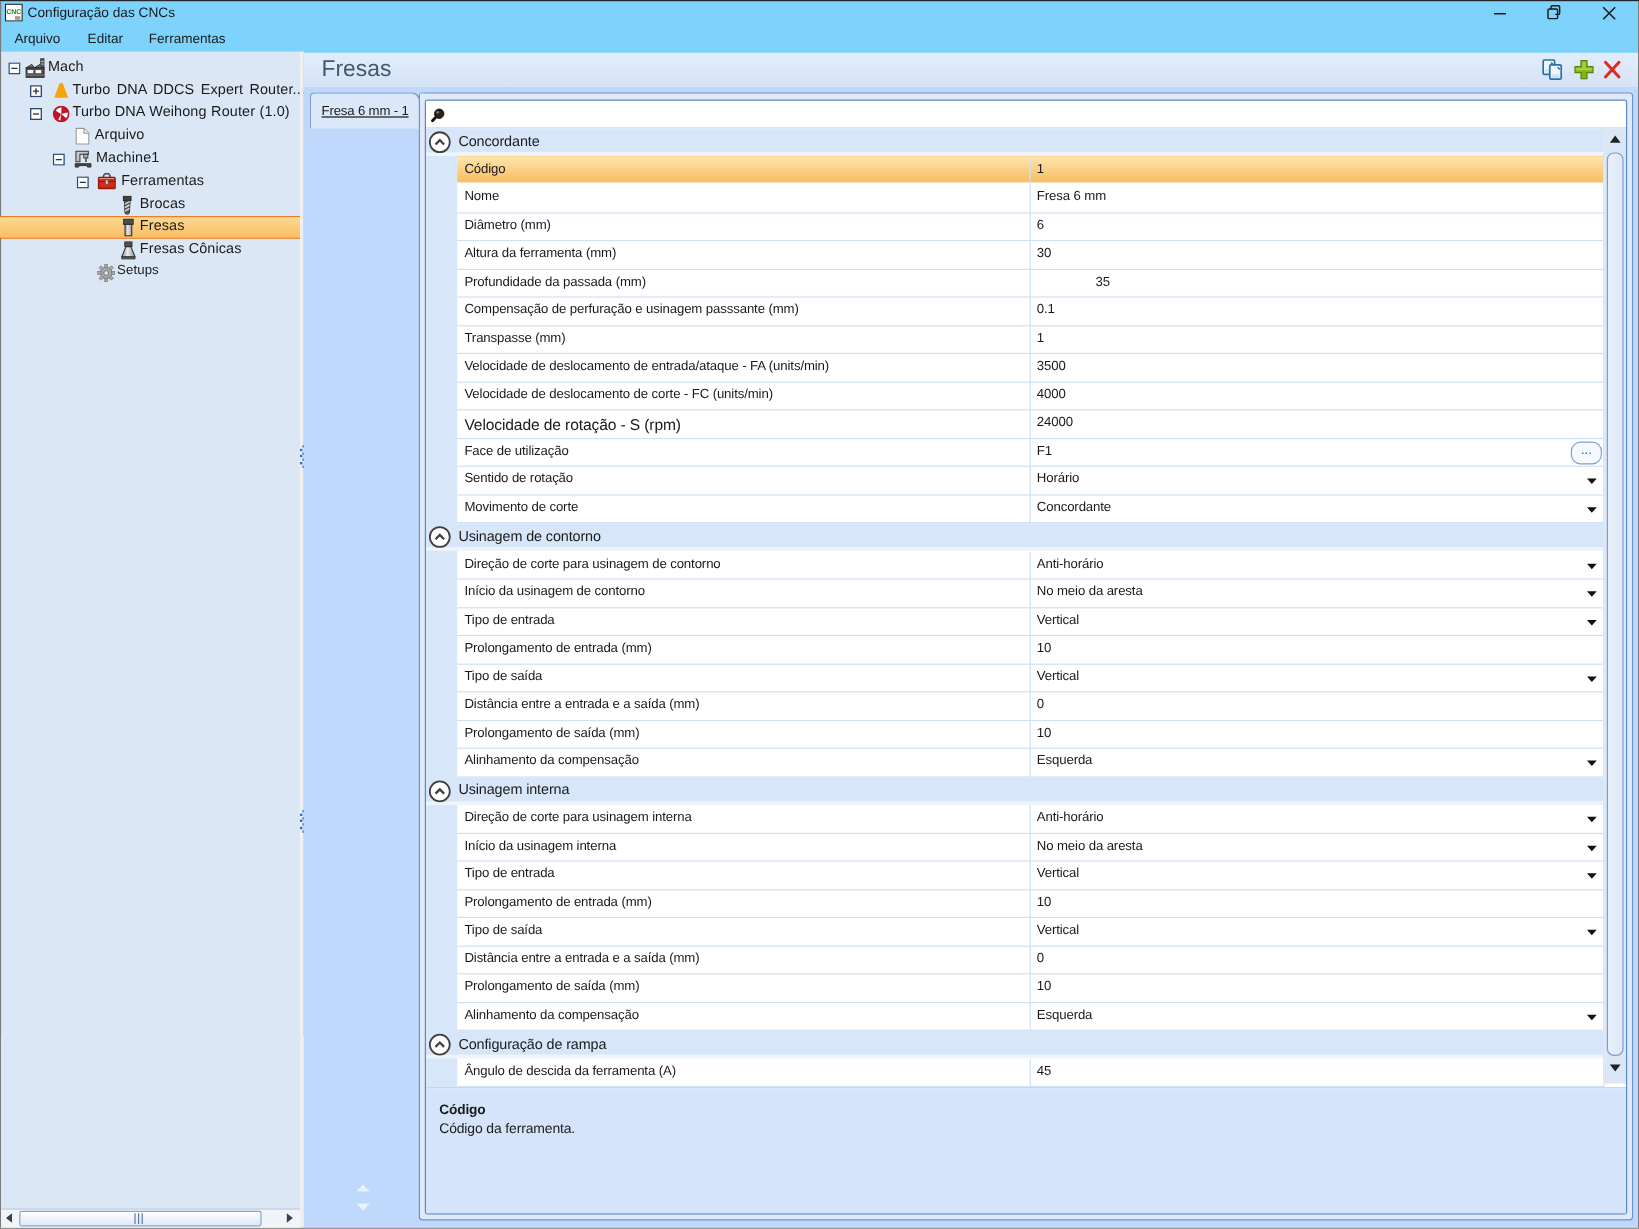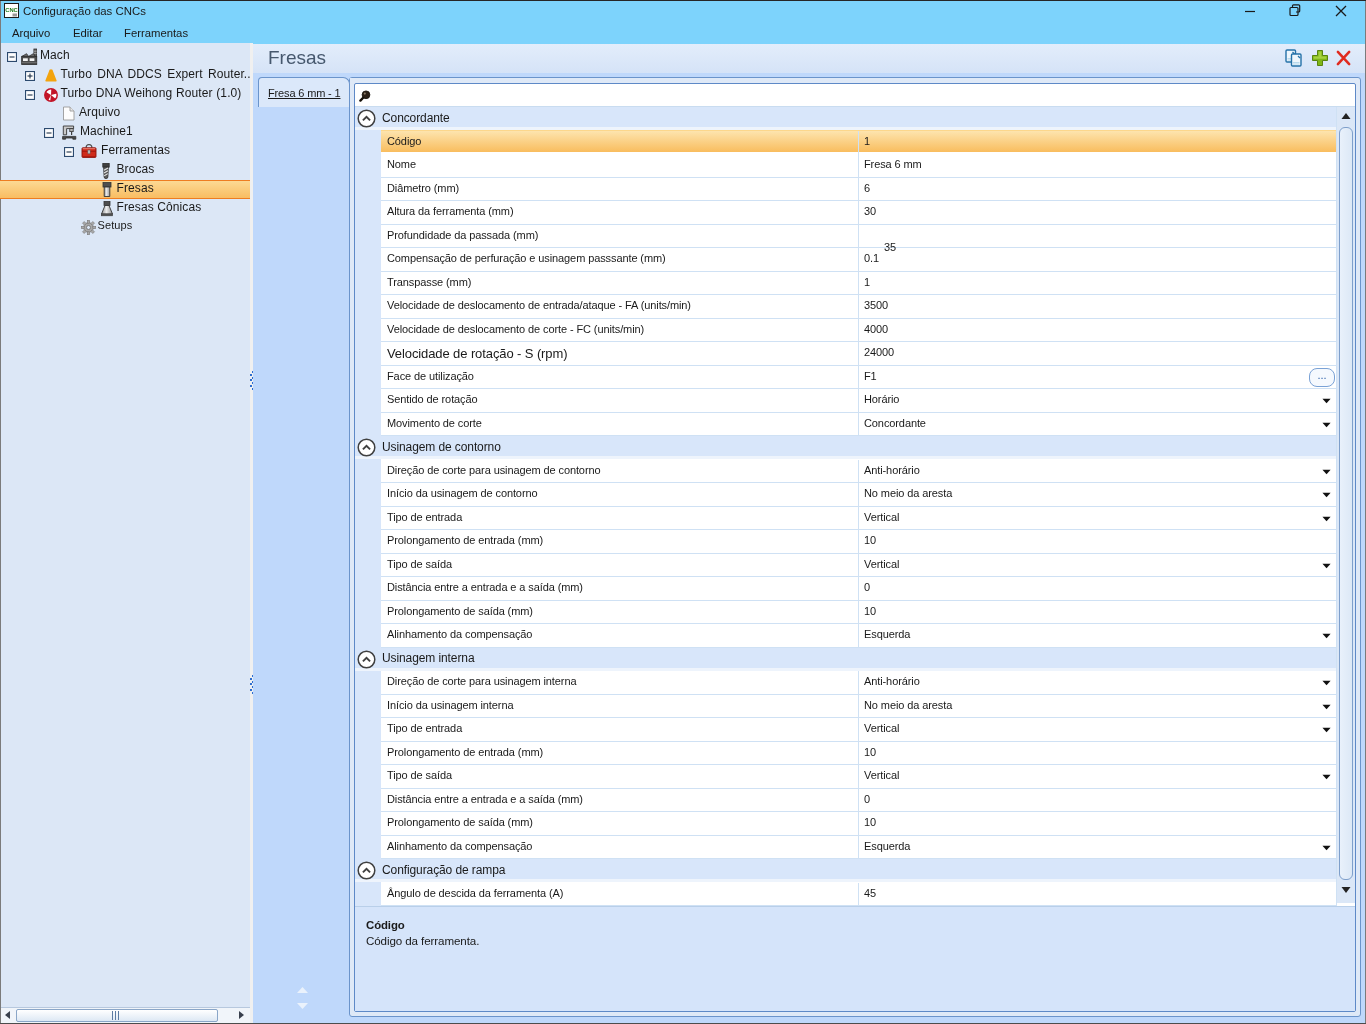--- a/index.html
+++ b/index.html
@@ -211,21 +211,21 @@
 <div class="t" style="left:387px;top:158.3px;font-size:11px;letter-spacing:-0.1px;">Nome</div>
 <div class="t" style="left:864px;top:158.3px;font-size:11px;letter-spacing:-0.1px;">Fresa 6 mm</div>
 <div class="a" style="left:381px;top:200.0px;width:955px;height:1px;background:#cfe1f4"></div>
 <div class="t" style="left:387px;top:181.8px;font-size:11px;letter-spacing:-0.1px;">Diâmetro (mm)</div>
 <div class="t" style="left:864px;top:181.8px;font-size:11px;letter-spacing:-0.1px;">6</div>
 <div class="a" style="left:381px;top:223.5px;width:955px;height:1px;background:#cfe1f4"></div>
 <div class="t" style="left:387px;top:205.3px;font-size:11px;letter-spacing:-0.1px;">Altura da ferramenta (mm)</div>
 <div class="t" style="left:864px;top:205.3px;font-size:11px;letter-spacing:-0.1px;">30</div>
 <div class="a" style="left:381px;top:247.0px;width:955px;height:1px;background:#cfe1f4"></div>
 <div class="t" style="left:387px;top:228.8px;font-size:11px;letter-spacing:-0.1px;">Profundidade da passada (mm)</div>
-<div class="t" style="left:884px;top:228.8px;font-size:11px;letter-spacing:-0.1px;margin-top:12px;">35</div>
+<div class="t" style="left:913px;top:228.8px;font-size:11px;letter-spacing:-0.1px;">35</div>
 <div class="a" style="left:381px;top:270.5px;width:955px;height:1px;background:#cfe1f4"></div>
 <div class="t" style="left:387px;top:252.3px;font-size:11px;letter-spacing:-0.1px;">Compensação de perfuração e usinagem passsante (mm)</div>
 <div class="t" style="left:864px;top:252.3px;font-size:11px;letter-spacing:-0.1px;">0.1</div>
 <div class="a" style="left:381px;top:294.0px;width:955px;height:1px;background:#cfe1f4"></div>
 <div class="t" style="left:387px;top:275.8px;font-size:11px;letter-spacing:-0.1px;">Transpasse (mm)</div>
 <div class="t" style="left:864px;top:275.8px;font-size:11px;letter-spacing:-0.1px;">1</div>
 <div class="a" style="left:381px;top:317.5px;width:955px;height:1px;background:#cfe1f4"></div>
 <div class="t" style="left:387px;top:299.3px;font-size:11px;letter-spacing:-0.1px;">Velocidade de deslocamento de entrada/ataque - FA (units/min)</div>
 <div class="t" style="left:864px;top:299.3px;font-size:11px;letter-spacing:-0.1px;">3500</div>
 <div class="a" style="left:381px;top:341.0px;width:955px;height:1px;background:#cfe1f4"></div>

